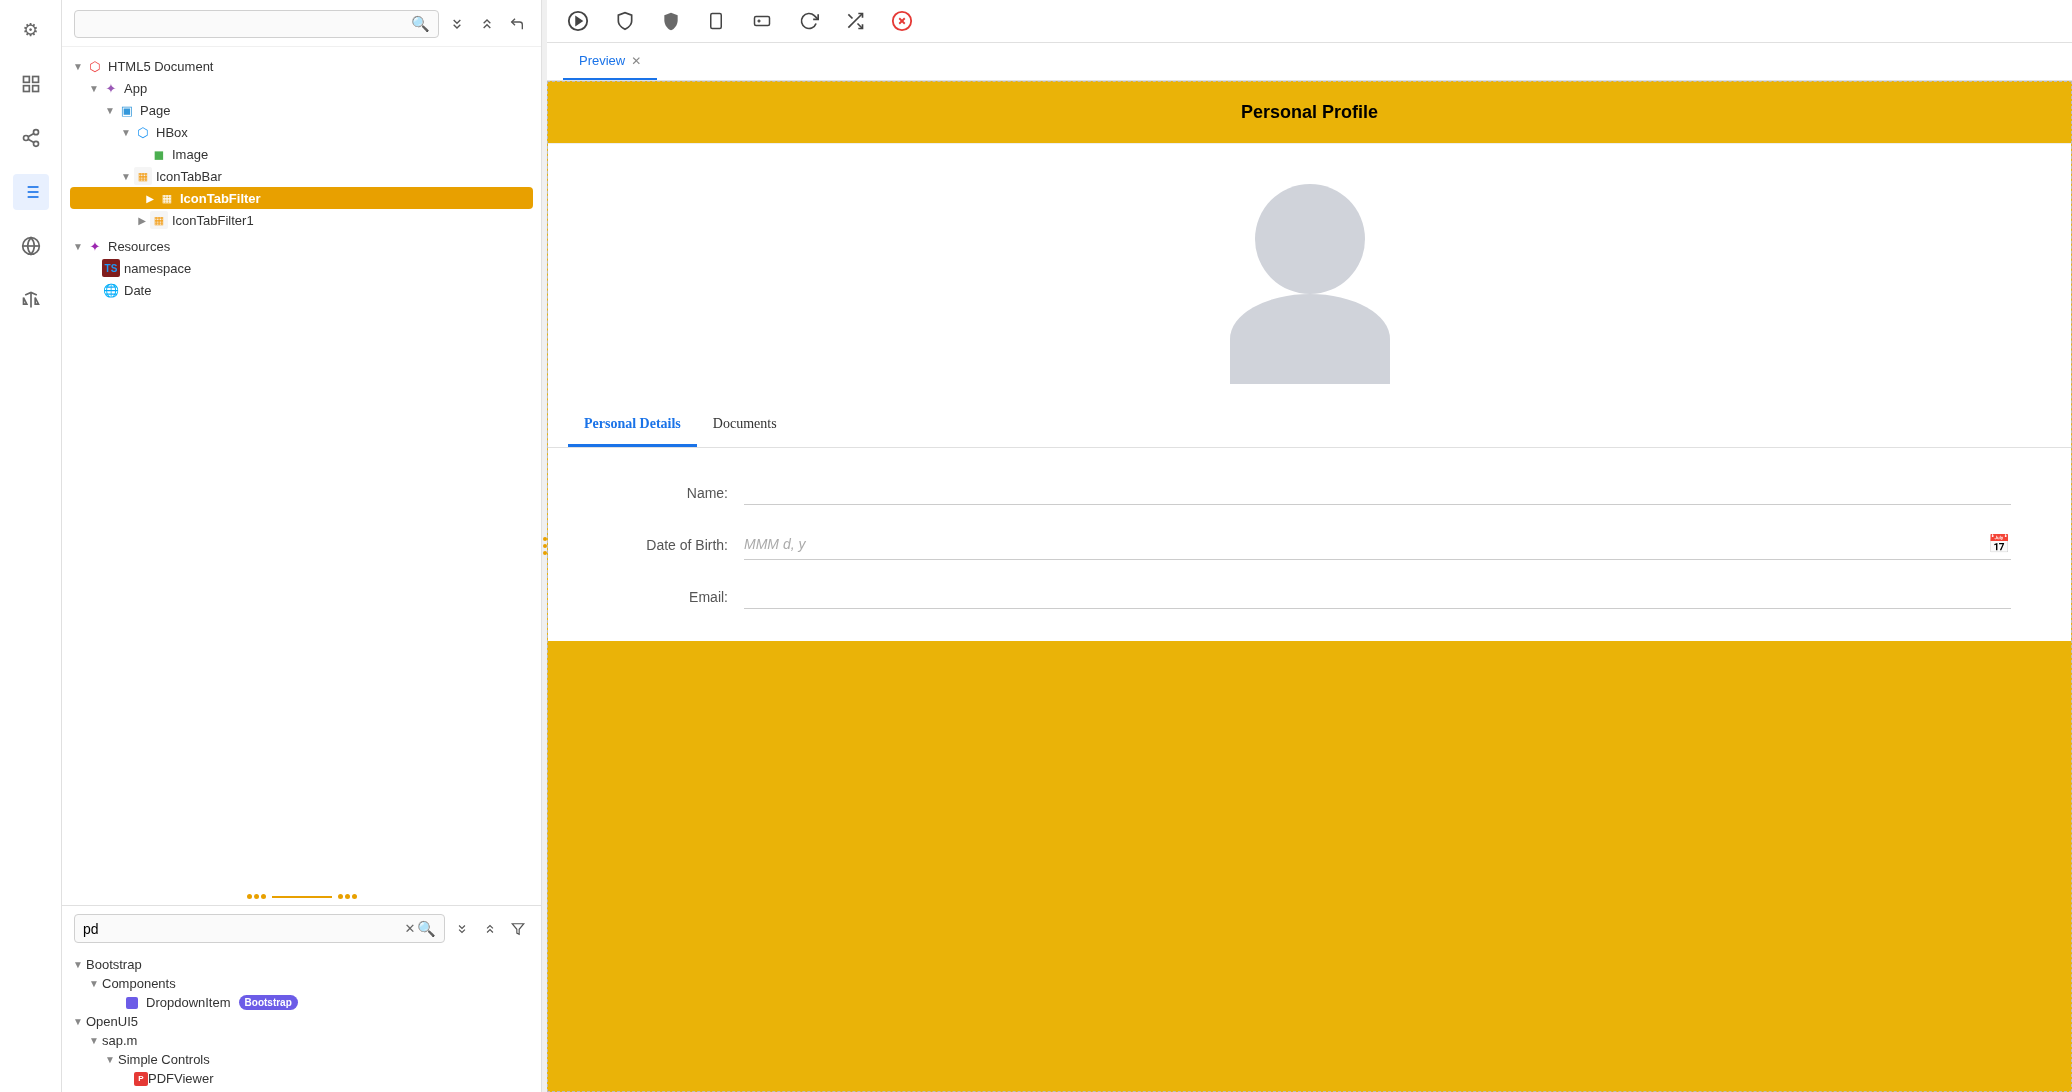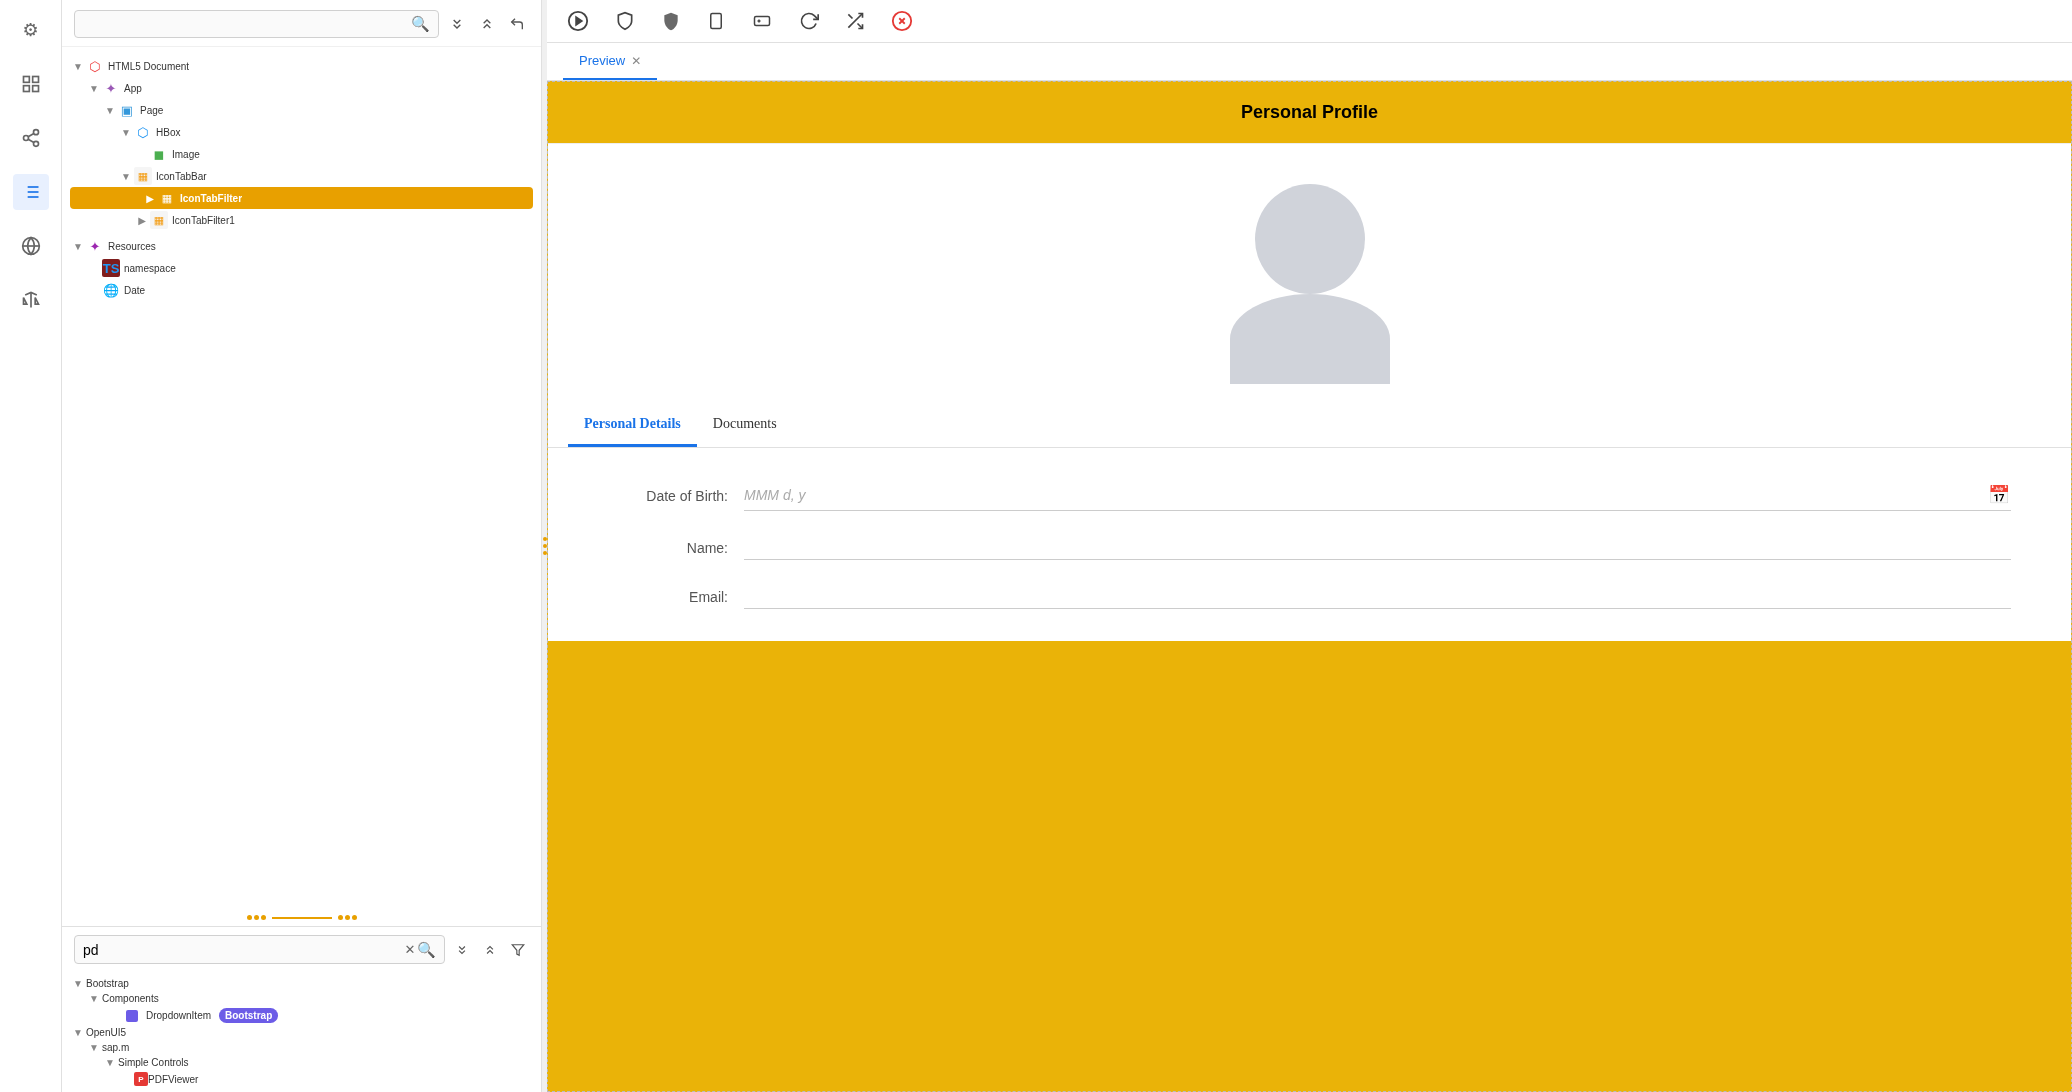--- a/index.html
+++ b/index.html
@@ -122,21 +122,21 @@
     .tree-icon {
       width: 18px;
       height: 18px;
       margin-right: 4px;
       display: inline-flex;
       align-items: center;
       justify-content: center;
       font-size: 13px;
       flex-shrink: 0;
     }
-    .tree-label { font-size: 10px; }
+    .tree-label { font-size: 13px; }
 
     
     .divider-dots {
       display: flex;
       justify-content: center;
       align-items: center;
       padding: 6px 0;
       gap: 2px;
     }
     .dot { width: 5px; height: 5px; border-radius: 50%; background: #e8a000; }
@@ -537,21 +537,21 @@
       </div>
 
       <div class="tree-item" style="padding-left:8px;margin-top:4px">
         <span class="tree-arrow">▼</span>
         <span class="tree-icon icon-resources">✦</span>
         <span class="tree-label">Resources</span>
       </div>
 
       <div class="tree-item" style="padding-left:24px">
         <span class="tree-arrow" style="width:16px"></span>
-        <span class="tree-icon icon-ts" style="font-size:13px;font-weight:bold;color:#2196F3;background:#7f1d1d;padding:1px 2px;border-radius:2px">TS</span>
+        <span class="tree-icon icon-ts" style="font-size:10px;font-weight:bold;color:#2196F3;background:#7f1d1d;padding:1px 2px;border-radius:2px">TS</span>
         <span class="tree-label">namespace</span>
       </div>
 
       <div class="tree-item" style="padding-left:24px">
         <span class="tree-arrow" style="width:16px"></span>
         <span class="tree-icon" style="color:#ff9800">🌐</span>
         <span class="tree-label">Date</span>
       </div>
 
     </div>
@@ -734,35 +734,35 @@
             <span>Personal Details</span>
           </div>
           <div class="preview-tab">
             <span>Documents</span>
           </div>
         </div>
 
         <div class="form-section">
 
           <div class="form-row">
+            <div class="form-label">Name:</div>
+            <div class="form-input-wrap">
+              <input type="text" style="">
+            </div>
+          </div>
+
+          <div class="form-row">
             <div class="form-label">Date of Birth:</div>
             <div class="form-input-wrap">
               <span class="form-input-placeholder">MMM d, y</span>
               <span class="calendar-icon">📅</span>
             </div>
           </div>
 
           <div class="form-row">
-            <div class="form-label">Name:</div>
-            <div class="form-input-wrap">
-              <input type="text" style="">
-            </div>
-          </div>
-
-          <div class="form-row">
             <div class="form-label">Email:</div>
             <div class="form-input-wrap">
               <input type="text" style="">
             </div>
           </div>
 
         </div>
       </div>
     </div>
 

